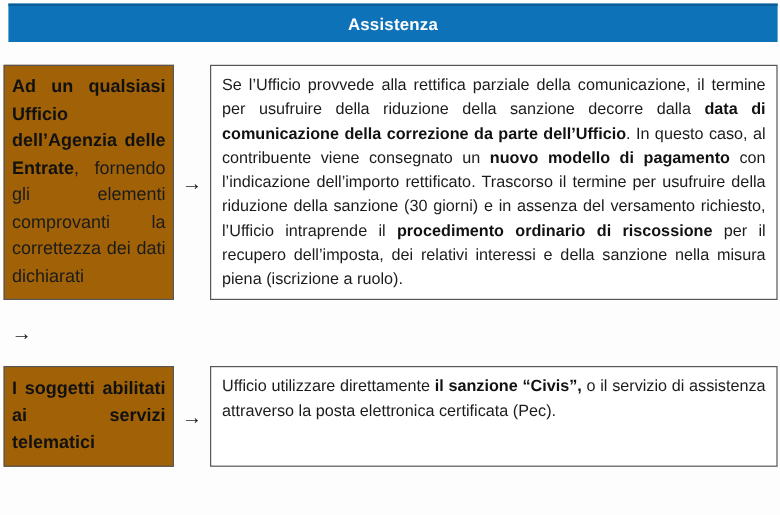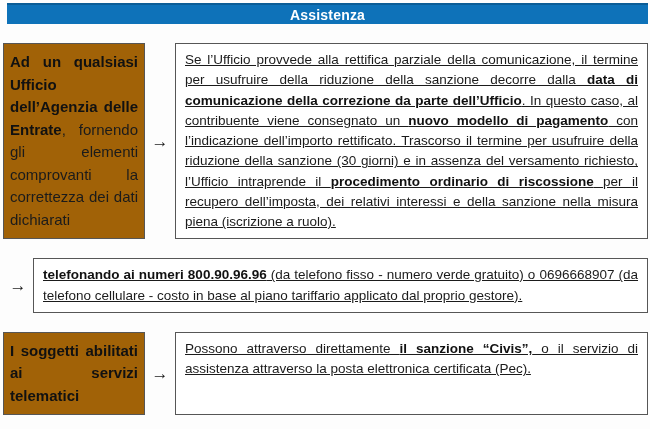--- a/index.html
+++ b/index.html
@@ -16,21 +16,21 @@
   }
   .page {
     box-sizing: border-box;
     width: 650px;
     padding: 3px 2px 0 3px;
   }
   .header-bar {
     box-sizing: border-box;
     margin-left: 4px;
     width: 641px;
-    height: 21px;
+    height: 32px;
     background: var(--header-bg, #0e72b9);
     border-top: 2px solid var(--header-top-edge, #0b5d97);
     display: flex;
     align-items: center;
     justify-content: center;
   }
   .header-title {
     color: var(--header-fg, #ffffff);
     font-weight: bold;
     font-size: 14px;
@@ -66,21 +66,20 @@
   }
   .right-box {
     box-sizing: border-box;
     flex: 1 1 auto;
     border: 1px solid var(--box-border, #565656);
     background: #ffffff;
     padding: 6px 9px;
     font-size: 13.5px;
     line-height: 1.5;
     text-align: justify;
-    text-decoration: underline;
   }
   .left-box b, .right-box b {
     font-weight: 700;
     color: #111111;
   }
 </style>
 </head>
 <body>
 
 <div class="page">
@@ -94,24 +93,23 @@
     <div class="arrow-cell">
       <span class="arrow-glyph">→</span>
     </div>
     <div class="right-box"><span>Se l’Ufficio provvede alla rettifica parziale della comunicazione, il termine per usufruire della riduzione della sanzione decorre dalla </span><b>data di comunicazione della correzione da parte dell’Ufficio</b><span>. In questo caso, al contribuente viene consegnato un </span><b>nuovo modello di pagamento</b><span> con l’indicazione dell’importo rettificato. Trascorso il termine per usufruire della riduzione della sanzione (30 giorni) e in assenza del versamento richiesto, l’Ufficio intraprende il </span><b>procedimento ordinario di riscossione</b><span> per il recupero dell’imposta, dei relativi interessi e della sanzione nella misura piena (iscrizione a ruolo).</span></div>
   </div>
 
   <div class="row">
     <div class="arrow-cell">
       <span class="arrow-glyph">→</span>
     </div>
-    <div class="right-box"><b>telefonando ai numeri 800.90.96.96</b><span> (da telefono fisso - numero verde gratuito) o 0696668907 (da telefono cellulare - costo in base al piano tariffario applicato dal proprio gestore).</span></div>
   </div>
 
   <div class="row">
     <div class="left-box"><b>I soggetti abilitati ai servizi telematici</b></div>
     <div class="arrow-cell">
       <span class="arrow-glyph">→</span>
     </div>
-    <div class="right-box"><span>Possono attraverso direttamente </span><b>il sanzione “Civis”,</b><span> o il servizio di assistenza attraverso la posta elettronica certificata (Pec).</span></div>
+    <div class="right-box"><span>Ufficio utilizzare direttamente </span><b>il sanzione “Civis”,</b><span> o il servizio di assistenza attraverso la posta elettronica certificata (Pec).</span></div>
   </div>
 
 </div>
 
 </body></html>

